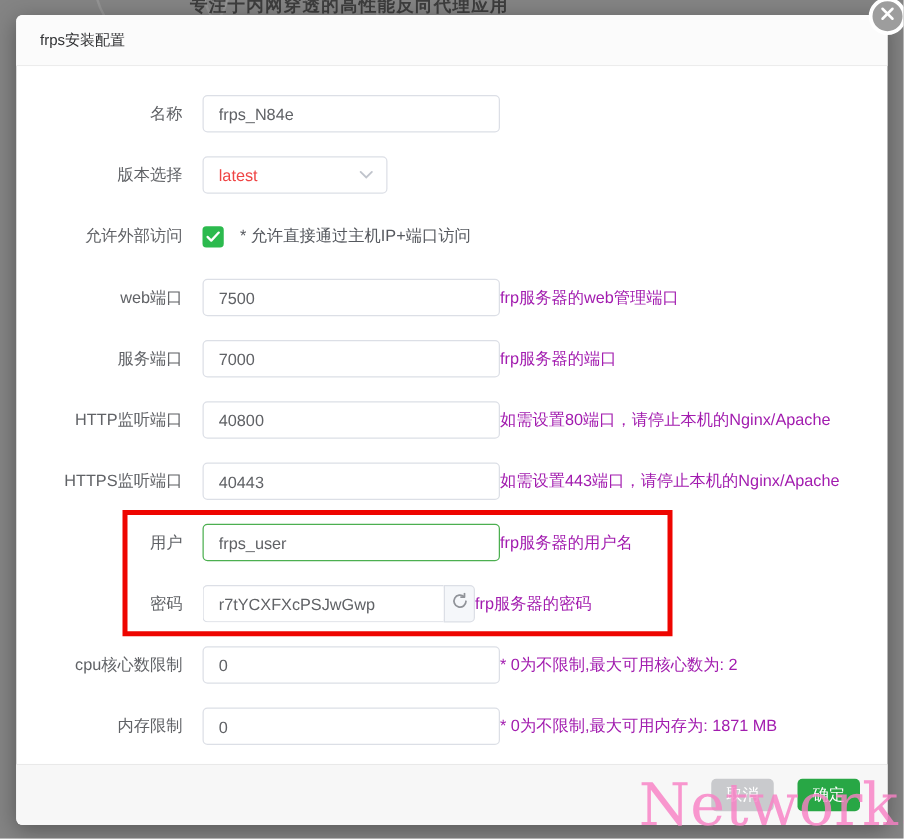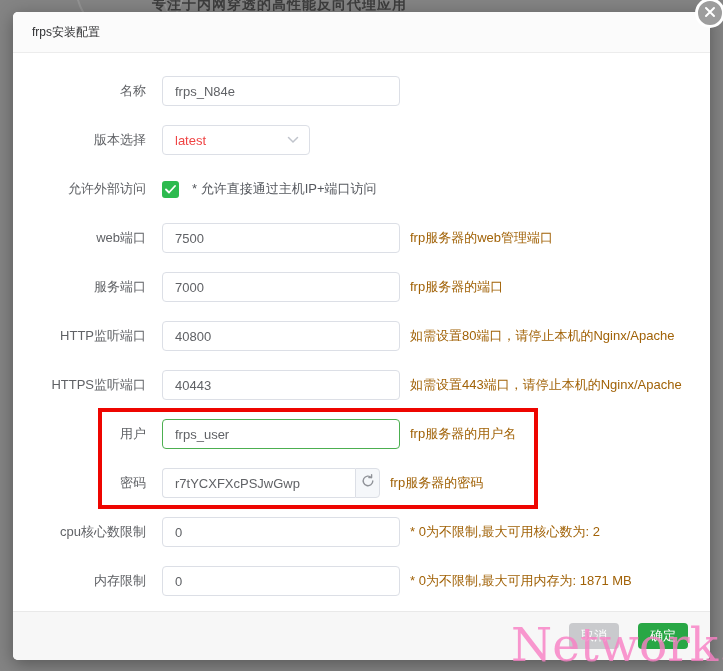--- a/index.html
+++ b/index.html
@@ -27,21 +27,21 @@
     padding-right:22px; }
 
   
   .row { display:flex; align-items:center; height:30px; margin-bottom:19px; }
   .row-label { width:149px; flex:0 0 149px; text-align:right; padding-right:16px;
     font-size:13px; color:#606266; white-space:nowrap; }
   .text-input { width:238px; height:30px; border:1px solid #dcdfe6; border-radius:4px;
     padding:0 12px; font-size:13px; color:#606266; background:#fff; outline:none;
     font-family:"Liberation Sans","DejaVu Sans",sans-serif; }
   .text-input.success { border-color:#4caf50; }
-  .hint { font-size:13px; color:#a16207; margin-left:10px; white-space:nowrap; }
+  .hint { font-size:13px; color:#a21caf; white-space:nowrap; }
 
   
   .select { width:148px; height:30px; border:1px solid #dcdfe6; border-radius:4px;
     display:flex; align-items:center; justify-content:space-between; padding:0 10px 0 12px;
     font-size:13px; color:#ef4444; background:#fff; cursor:pointer;gap:20px; }
   .chev { display:flex; align-items:center; }
 
   
   .checkbox { width:17px; height:17px; border-radius:3px; background:#2cba4e;
     display:flex; align-items:center; justify-content:center; cursor:pointer; }

